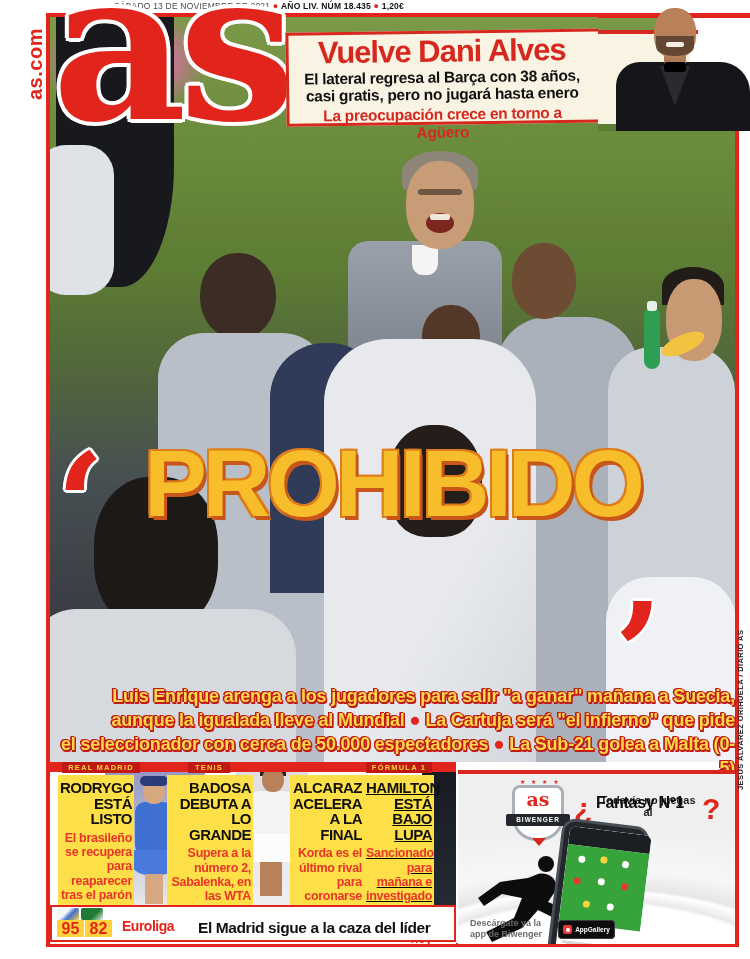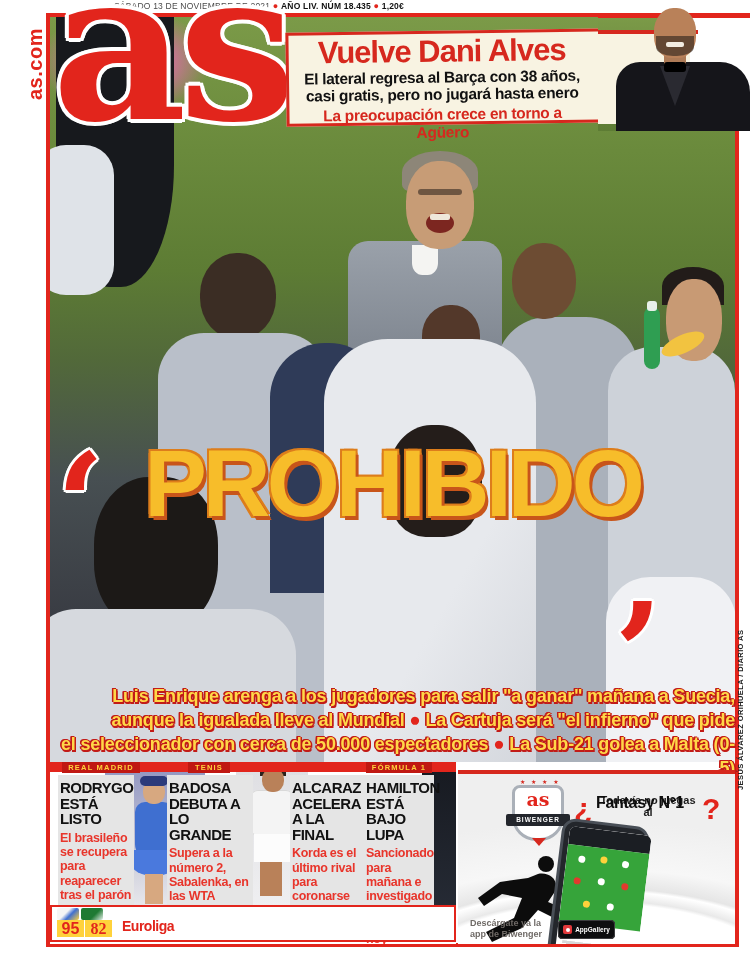--- a/index.html
+++ b/index.html
@@ -116,37 +116,37 @@
   #ph-badosa .fig-dress{position:absolute;left:30px;top:40px;width:38px;height:58px;background:#3f6fd0;border-radius:10px 10px 16px 16px;}
   #ph-badosa .fig-skirt{position:absolute;left:26px;top:88px;width:46px;height:26px;background:#4a79dd;border-radius:0 0 50% 50%;}
   #ph-badosa .fig-legs{position:absolute;left:40px;top:112px;width:18px;height:30px;background:#d7a880;}
   #ph-alcaraz{left:186px;width:72px;height:145px;background:linear-gradient(180deg,#dedee2,#efeff1);}
   #ph-alcaraz .fig-head{position:absolute;left:26px;top:6px;width:22px;height:24px;background:#b98159;border-radius:46%;}
   #ph-alcaraz .fig-hair{position:absolute;left:24px;top:2px;width:26px;height:12px;background:#2a211c;border-radius:50% 50% 0 0;}
   #ph-alcaraz .fig-shirt{position:absolute;left:14px;top:28px;width:44px;height:46px;background:#f4f4f4;border-radius:8px;box-shadow:inset 0 0 0 1px #d9d9d9;}
   #ph-alcaraz .fig-shorts{position:absolute;left:18px;top:72px;width:36px;height:28px;background:#fcfcfc;}
   #ph-alcaraz .fig-legs{position:absolute;left:24px;top:100px;width:22px;height:34px;background:#b98159;}
   #ph-hamilton{left:372px;width:34px;height:145px;top:6px;background:linear-gradient(180deg,#171a21,#262b35);}
-  .sbox{position:absolute;top:13px;background:#e5e5e5;text-align:left;padding:5px 2px 4px 2px;box-sizing:border-box;}
+  .sbox{position:absolute;top:13px;background:#fde047;text-align:right;padding:5px 2px 4px 2px;box-sizing:border-box;}
   #sbox-1{left:8px;width:76px;height:130px;}
   #sbox-2{left:117px;width:86px;height:132px;}
   #sbox-3{left:240px;width:74px;height:130px;}
-  #sbox-4{left:314px;width:70px;height:136px;}
+  #sbox-4{left:314px;width:70px;height:136px;text-decoration:underline;}
   .sbox .h{color:#111;font-weight:900;font-size:15px;line-height:1.04;letter-spacing:-.5px;}
   .sbox .t{color:#e8352b;font-weight:800;font-size:12.5px;line-height:1.14;letter-spacing:-.3px;margin-top:4px;}
 
   
   #scorestrip{left:50px;top:905px;width:406px;height:37px;background:#fff;border:2.5px solid #e2251c;box-sizing:border-box;}
   #scorestrip div{position:absolute;}
   .crest{top:1px;width:22px;height:12px;border-radius:2px;}
   #crest-home{left:5px;background:linear-gradient(135deg,#f5f5f5 40%,#3f6fd0 60%,#ffd23b);}
   #crest-away{left:29px;background:linear-gradient(135deg,#1f7a33 60%,#e8f0ea);}
   .score{top:13px;width:27px;height:17px;background:#ffd23b;color:#e2251c;font-weight:900;font-size:16px;line-height:17px;text-align:center;}
   #score-home{left:5px;}
-  #score-away{left:33px;font-family:Liberation Serif, serif;}
+  #score-away{left:33px;}
   #competition{left:70px;top:11px;color:#e2251c;font-weight:900;font-size:14px;letter-spacing:-.5px;}
   #strip-headline{left:146px;top:12px;color:#111;font-weight:900;font-size:15.5px;letter-spacing:-.4px;white-space:nowrap;}
 
   
   #ad{left:458px;top:770px;width:277px;height:174px;overflow:hidden;
     background:radial-gradient(140% 90% at 50% 120%,#ffffff 48%,#e9e9e9 50%,#ffffff 56%,#e6e6e6 58%,#f7f7f7 70%,#efefef 100%);}
   #ad div{position:absolute;}
   .ad-topbar{left:0;top:0;width:277px;height:4px;background:#d6281e;}
   .ad-stars{left:62px;top:8px;color:#d6281e;font-size:6px;letter-spacing:2px;}
   .ad-shield{left:54px;top:15px;width:52px;height:56px;background:#fff;border:3px solid #aab0b8;
@@ -309,20 +309,21 @@
     <div class="t">Sancionado para mañana e investigado para el esprint de hoy</div>
   </div>
 </div>
 
 <div class="abs" id="scorestrip">
   <div class="crest" id="crest-home"></div>
   <div class="crest" id="crest-away"></div>
   <div class="score" id="score-home">95</div>
   <div class="score" id="score-away">82</div>
   <div id="competition">Euroliga</div>
+  <div id="strip-headline">El Madrid sigue a la caza del líder</div>
 </div>
 
 <div class="abs" id="ad">
   <div class="ad-topbar"></div>
   <div class="ad-stars">★ ★ ★ ★</div>
   <div class="ad-shield">
     <div class="as" style="position:static">as</div>
   </div>
   <div class="ad-banner">BIWENGER</div>
   <div class="ad-shield-tip"></div>

